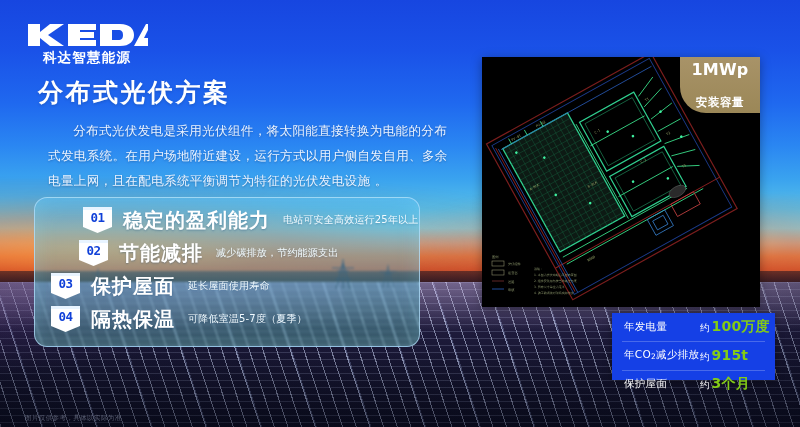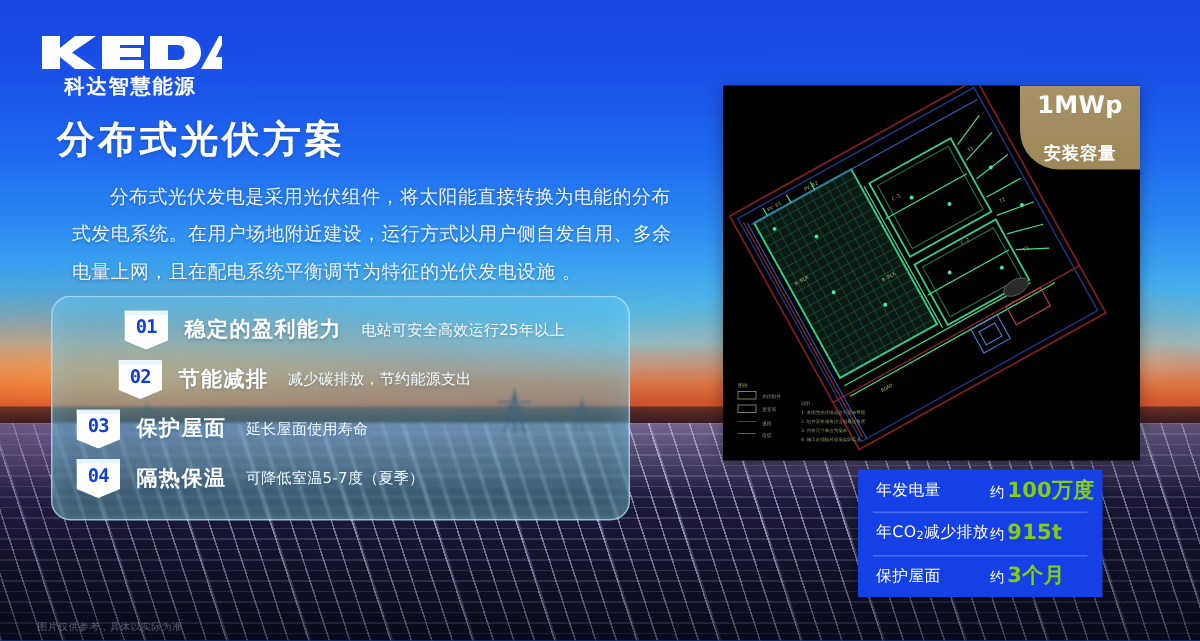--- a/index.html
+++ b/index.html
@@ -222,21 +222,21 @@
     left: 0; top: 3px;
     width: 29px;
     text-align: center;
     font-size: 12.5px;
     font-weight: 700;
     color: #1040d8;
     font-family: "DejaVu Sans Mono", monospace;
     letter-spacing: -0.5px;
   }
   .feat-title {
-    font-size: 14px;
+    font-size: 20px;
     font-weight: 700;
     color: #ffffff;
     letter-spacing: 1px;
     font-family: Liberation Mono, monospace;
     text-shadow: 0 1px 2px rgba(10,60,110,0.30);
     white-space: nowrap;
   }
   .feat-note {
     margin-left: 13px;
     font-size: 10px;
@@ -295,22 +295,22 @@
     font-size: 11.5px;
     font-weight: 700;
     color: #ffffff;
     font-family: "DejaVu Sans", sans-serif;
     letter-spacing: 0.6px;
   }
 
   
   .stats {
     position: absolute;
-    left: 572px; top: 313px;
-    width: 163px; height: 85px;
+    left: 612px; top: 313px;
+    width: 163px; height: 67px;
     background: #1540e6;
     box-shadow: 0 2px 8px rgba(0,0,0,0.35);
   }
   .stat-row {
     position: relative;
     height: 28.33px;
     display: flex;
     align-items: center;
     padding: 0 0 0 12px;
     box-sizing: border-box;

